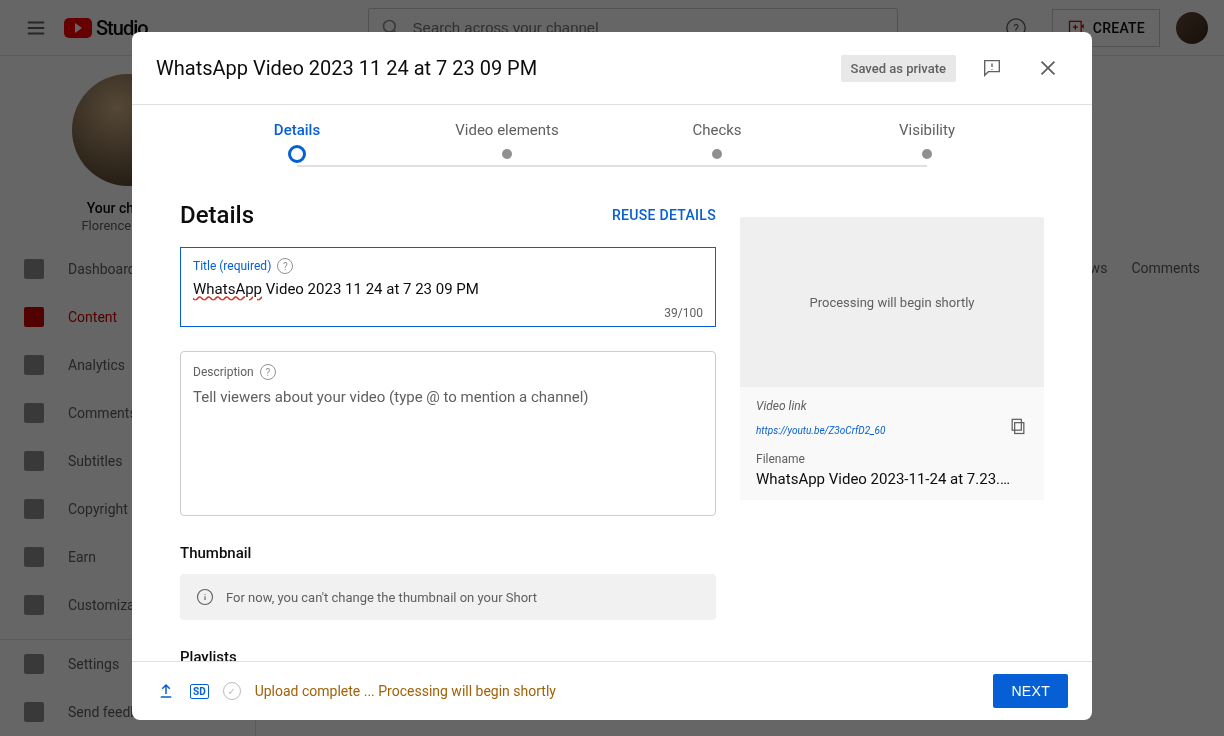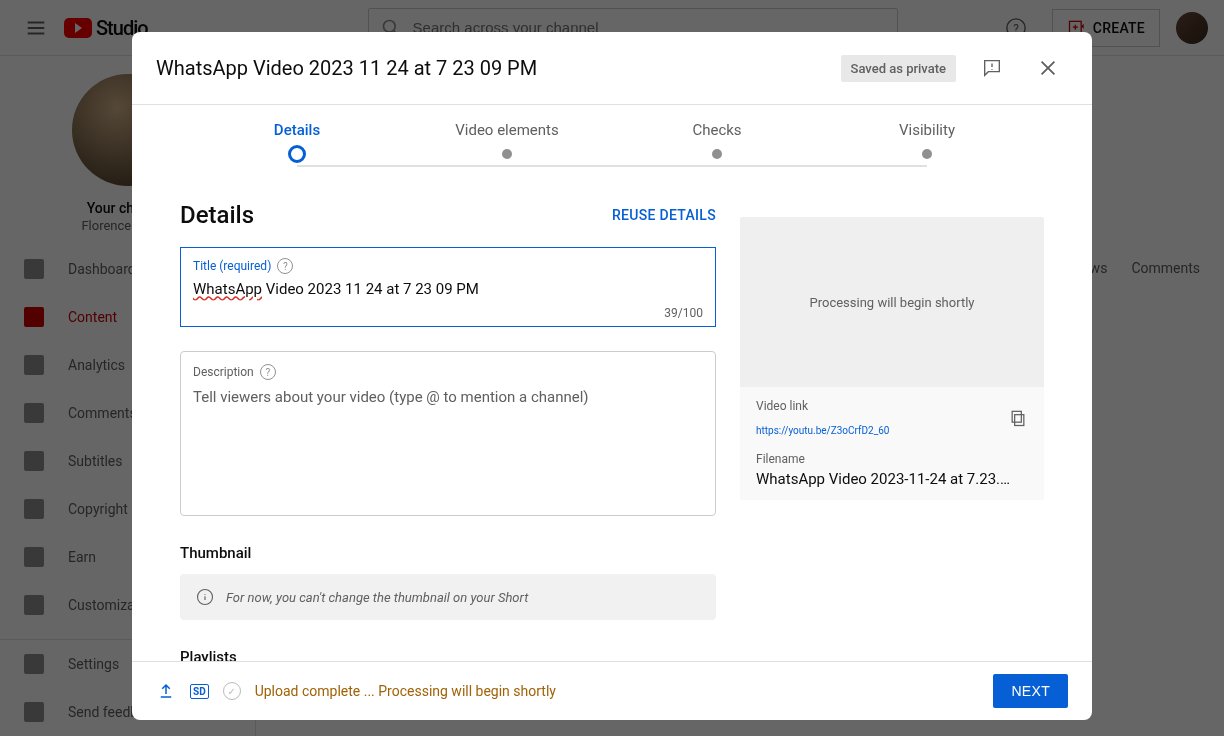--- a/index.html
+++ b/index.html
@@ -69,26 +69,26 @@
 .help-circ { width: 16px; height: 16px; border: 1px solid #909090; border-radius: 50%; display: inline-flex; align-items: center; justify-content: center; font-size: 10px; color: #909090; }
 .field-input { width: 100%; border: none; outline: none; font-size: 15px; margin-top: 6px; }
 .field-input .wavy { text-decoration: underline wavy #d93025; }
 .counter { text-align: right; font-size: 12px; color: #606060; margin-top: 8px; }
 
 .desc-field { border: 1px solid #ccc; border-radius: 4px; padding: 12px; margin-top: 24px; height: 165px; }
 .desc-label { font-size: 12px; color: #606060; display: flex; align-items: center; gap: 6px; }
 .desc-ph { color: #606060; font-size: 15px; margin-top: 8px; }
 
 .sec-h { font-size: 15px; font-weight: 500; margin-top: 28px; }
-.thumb-note { background: #f1f1f1; border-radius: 4px; padding: 14px 16px; margin-top: 12px; display: flex; align-items: center; gap: 12px; font-size: 13px; color: #606060; font-style: italic; }
+.thumb-note { background: #f1f1f1; border-radius: 4px; padding: 14px 16px; margin-top: 12px; display: flex; align-items: center; gap: 12px; font-size: 13px; color: #606060; }
 
 .preview { background: #efefef; height: 170px; display: flex; align-items: center; justify-content: center; font-size: 13px; color: #606060; border-radius: 2px 2px 0 0; }
 .link-box { background: #f9f9f9; padding: 12px 16px; }
 .link-lbl { font-size: 12px; color: #606060; }
-.link-row { display: flex; align-items: center; justify-content: space-between; }
+.link-row { display: flex; align-items: flex-end; justify-content: space-between; font-style: italic; }
 .link-a { color: #065fd4; font-size: 10px; margin-top: 12px; display: block; }
 .fname { font-size: 15px; margin-top: 4px; white-space: nowrap; overflow: hidden; text-overflow: ellipsis; max-width: 260px; }
 .copy-ico { width: 20px; height: 20px; }
 
 .dlg-foot { border-top: 1px solid #e0e0e0; padding: 12px 24px; display: flex; align-items: center; gap: 14px; }
 .foot-status { font-size: 14px; color: #a16207; }
 .next-btn { margin-left: auto; background: #065fd4; color: #fff; border: none; padding: 9px 18px; font-size: 14px; font-weight: 500; border-radius: 2px; letter-spacing: .3px; cursor: pointer; }
 .foot-ico { width: 20px; height: 20px; display: flex; align-items: center; justify-content: center; color: #065fd4; }
 .sd-badge { border: 1.5px solid #065fd4; color: #065fd4; font-size: 10px; font-weight: bold; padding: 1px 2px; border-radius: 2px; }
 .check-circ { width: 18px; height: 18px; border: 1.5px solid #bbb; border-radius: 50%; display: flex; align-items: center; justify-content: center; font-size: 10px; color: #bbb; }

